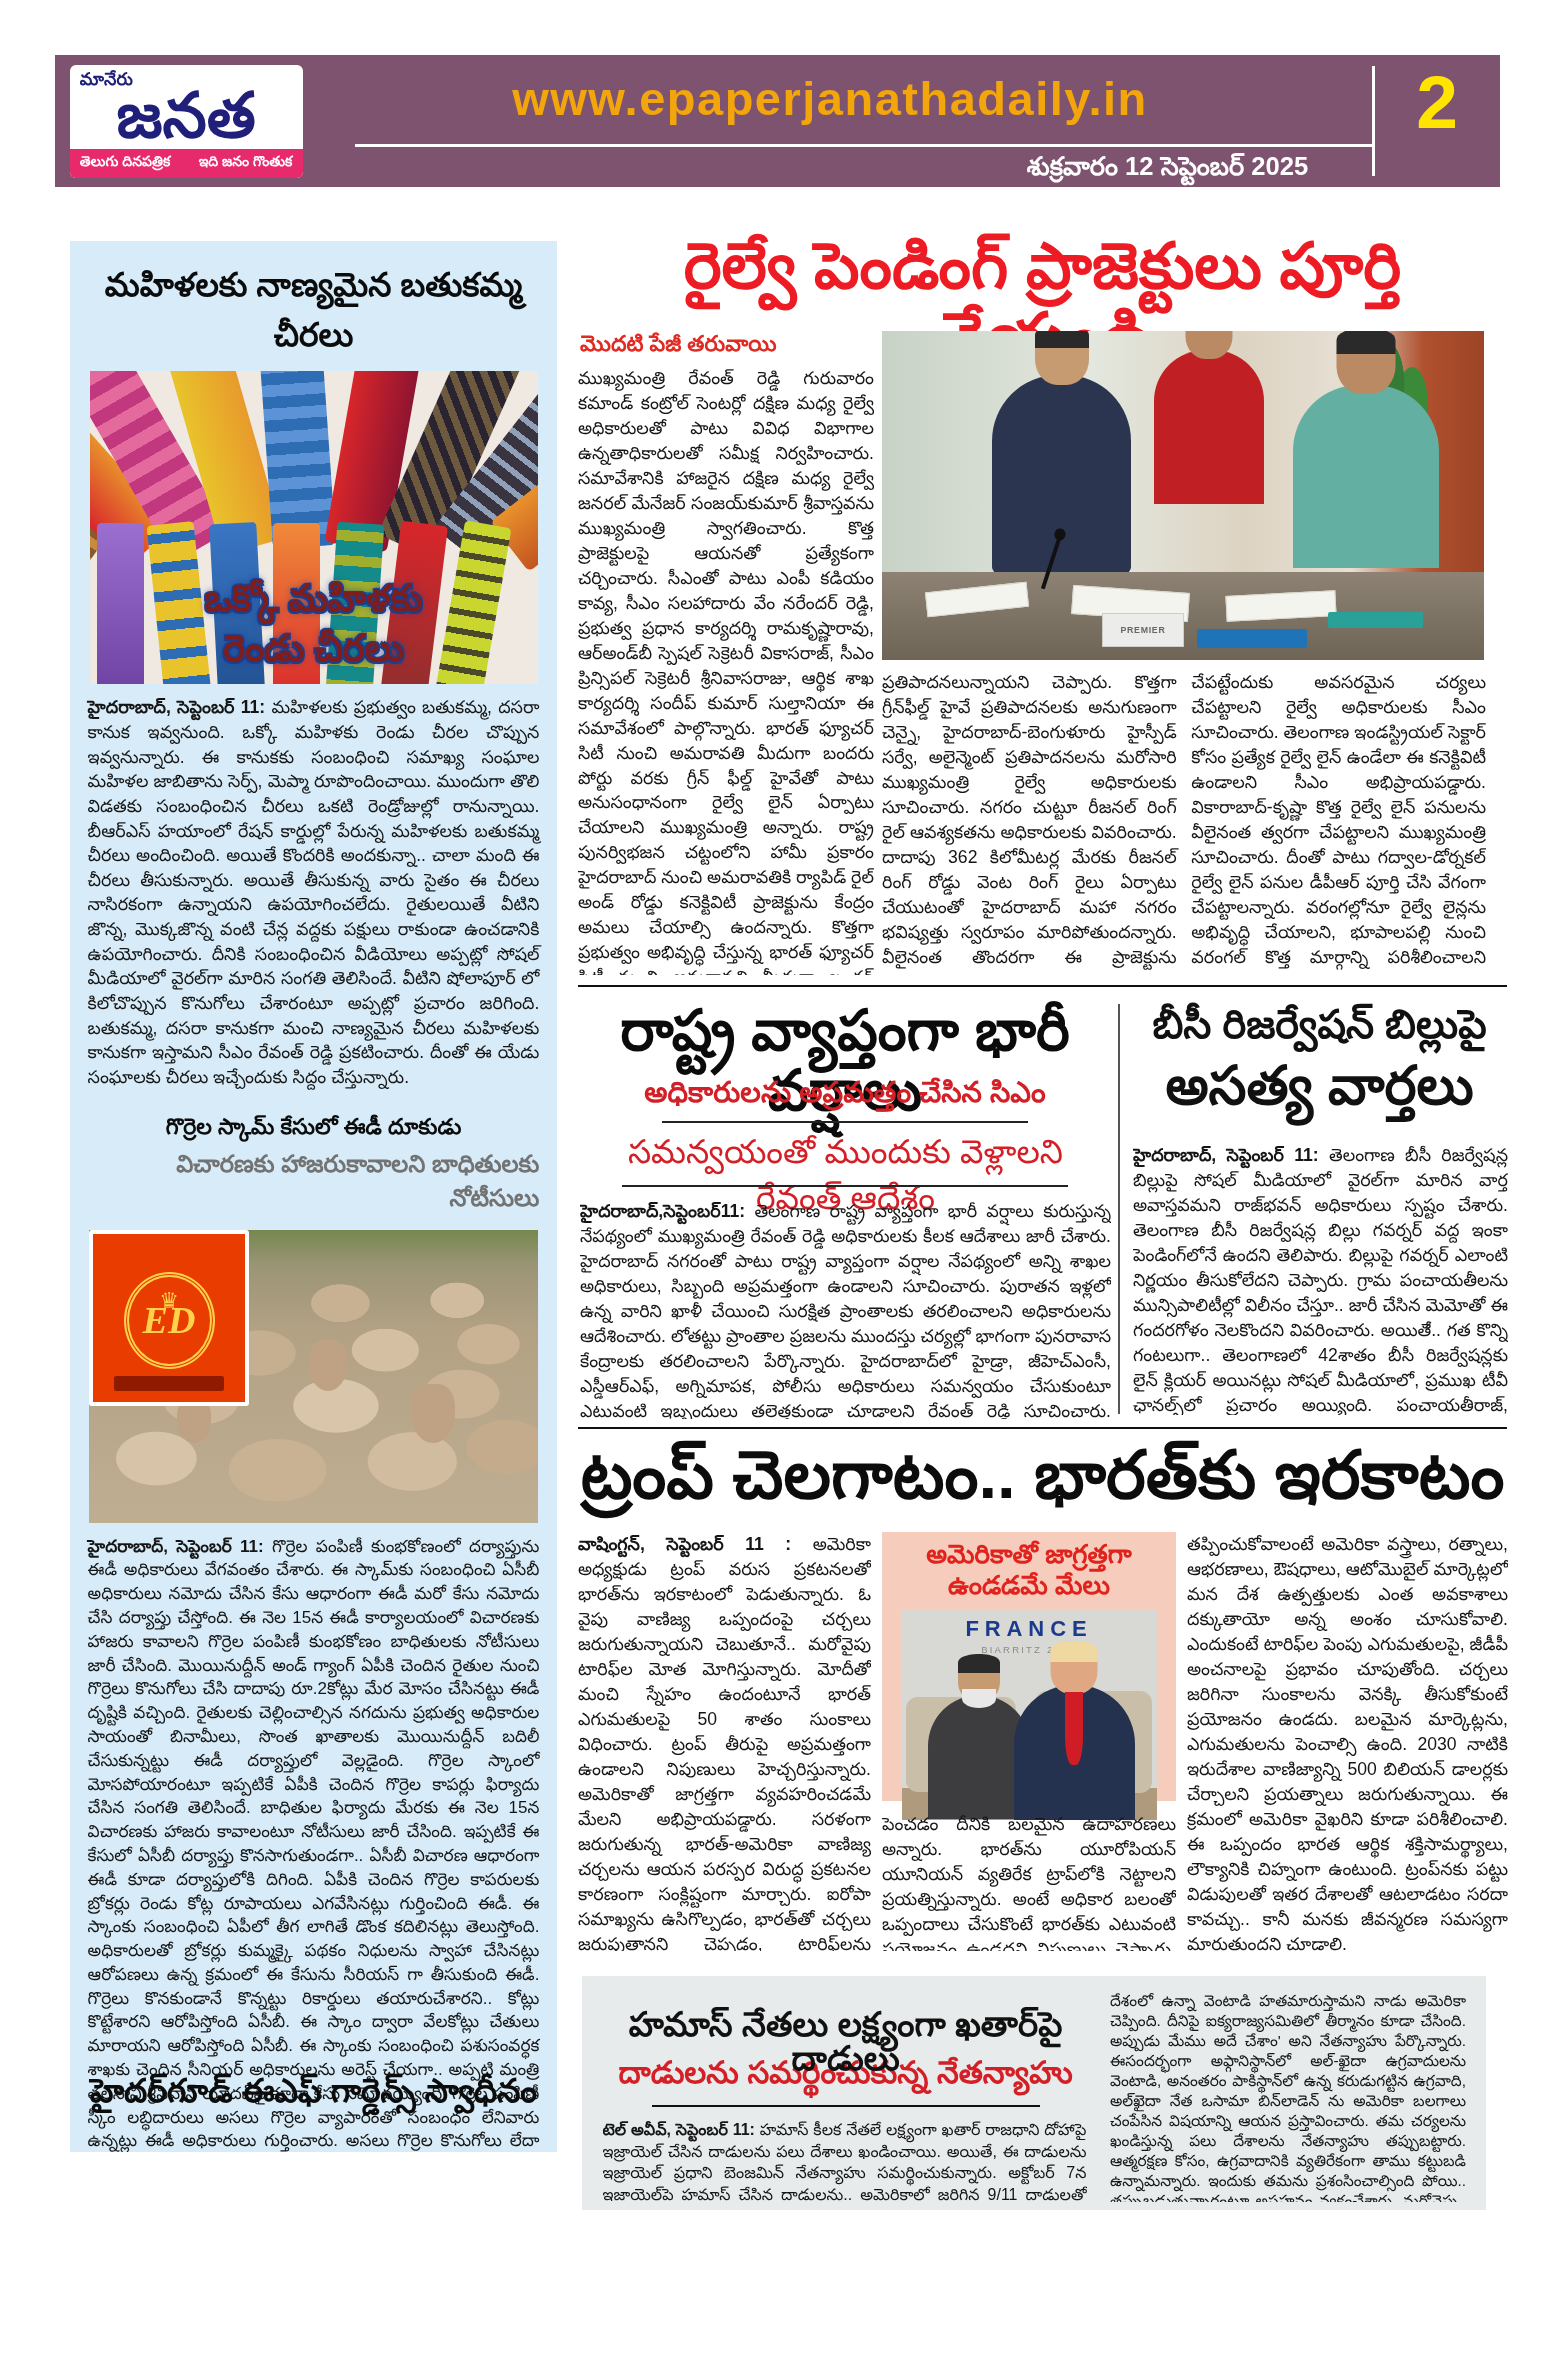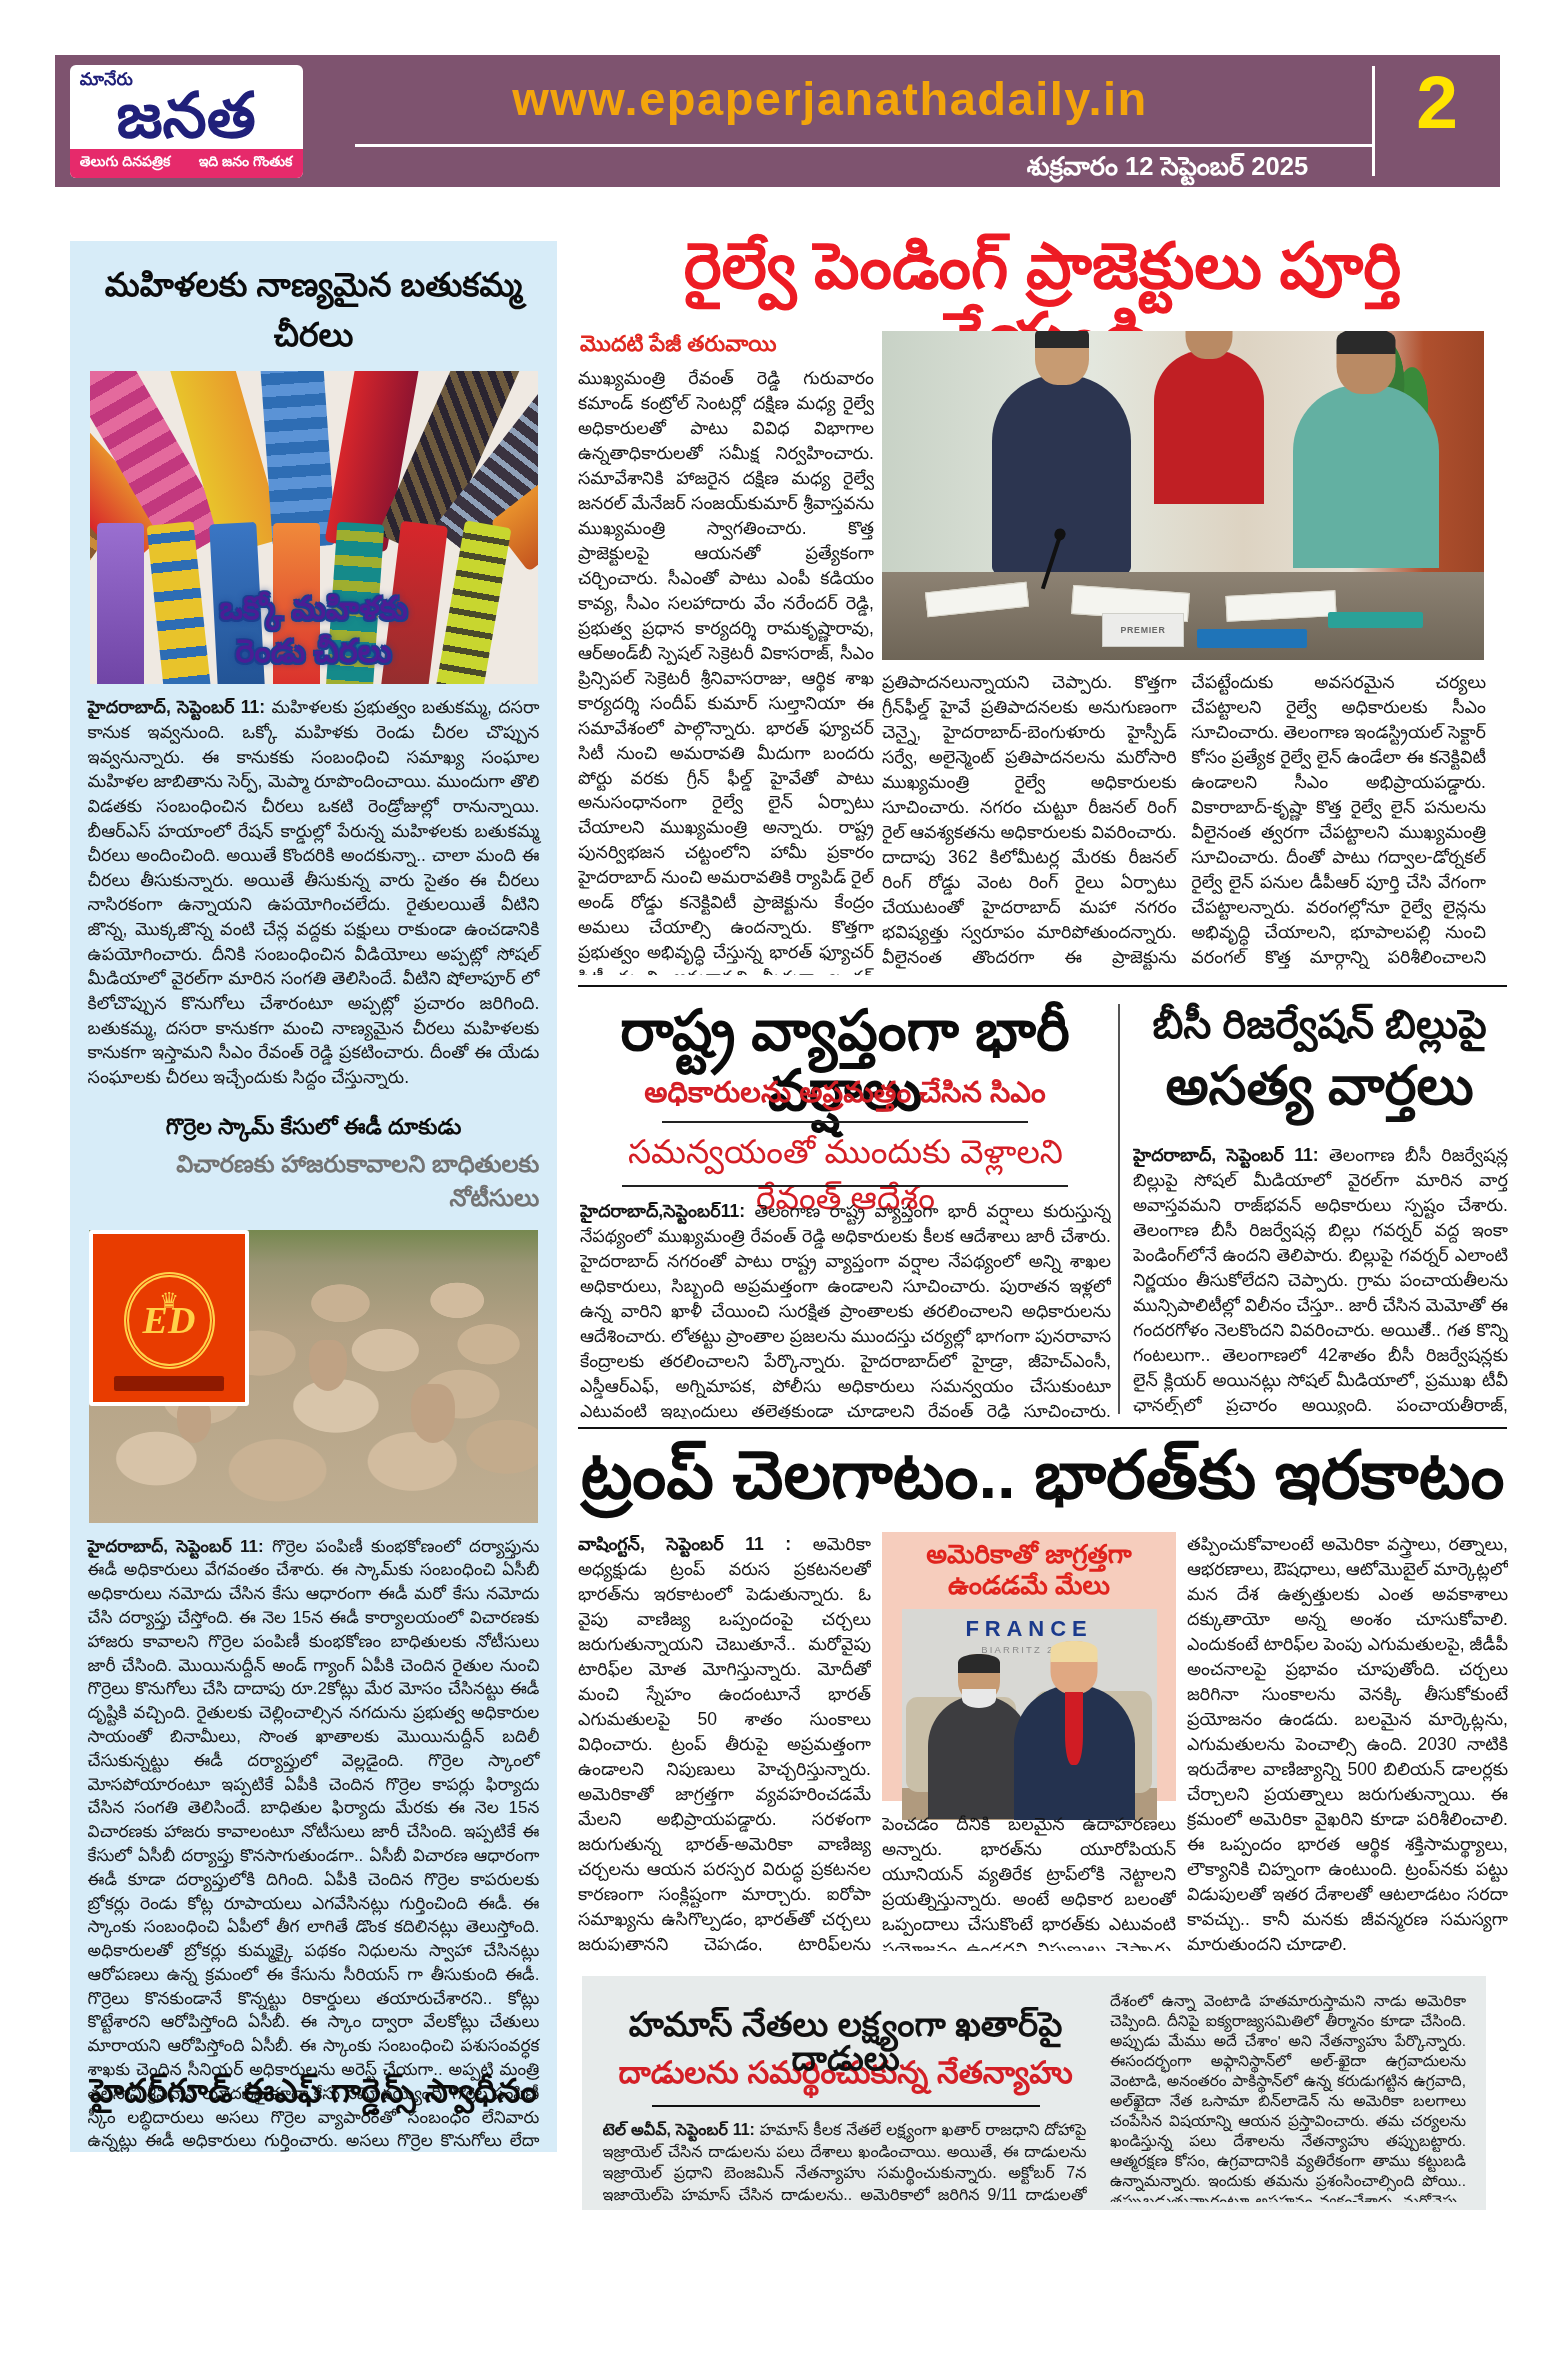--- a/index.html
+++ b/index.html
@@ -25,21 +25,21 @@
   #left-panel{left:70px;top:241px;width:487px;height:1911px;background:#d7ecf8;padding:19px 17.6px;overflow:hidden;}
   .lp-head{font-size:33px;font-weight:900;text-align:center;color:#0c0c0c;line-height:1.5;}
   .lp-sub{font-size:24px;font-weight:bold;text-align:right;color:#737373;margin-top:7.3px;}
   .lp-body{font-size:17.6px;line-height:1.4;text-align:justify;color:#151515;margin-top:10.2px;}
   .dateline{font-weight:bold;}
 
   .photo-frame{position:relative;overflow:hidden;background:#efe9e2;margin:11.7px auto;}
   #photo1{width:448px;height:313px;}
   .saree-strip{position:absolute;width:63px;height:227px;top:-51px;transform-origin:50% 100%;border-radius:5.9px;}
   .saree-v{position:absolute;width:47px;height:183px;bottom:-22px;border-radius:4.4px;}
-  #photo1-caption{position:absolute;left:0;right:0;bottom:10.2px;text-align:center;font-size:32px;font-weight:900;color:#4c1d95;line-height:1.35;
+  #photo1-caption{position:absolute;left:0;right:0;bottom:10.2px;text-align:center;font-size:37px;font-weight:900;color:#7f1d1d;line-height:1.35;
     text-shadow:-1.5px -1.5px 0 #1b3f8f,1.5px -1.5px 0 #1b3f8f,-1.5px 1.5px 0 #1b3f8f,1.5px 1.5px 0 #1b3f8f,0 0 7.3px #1b3f8f;}
 
   #photo2{width:449px;height:293px;background:
     radial-gradient(66px 44px at 15% 78%,#d7c3a8 60%,transparent 62%),
     radial-gradient(80px 51px at 42% 82%,#c9b294 60%,transparent 62%),
     radial-gradient(73px 48px at 72% 79%,#d2bc9f 60%,transparent 62%),
     radial-gradient(66px 44px at 93% 74%,#c3ab8c 60%,transparent 62%),
     radial-gradient(62px 40px at 25% 58%,#cdb79a 60%,transparent 62%),
     radial-gradient(70px 44px at 55% 60%,#d8c5aa 60%,transparent 62%),
     radial-gradient(62px 40px at 83% 56%,#cbb496 60%,transparent 62%),

